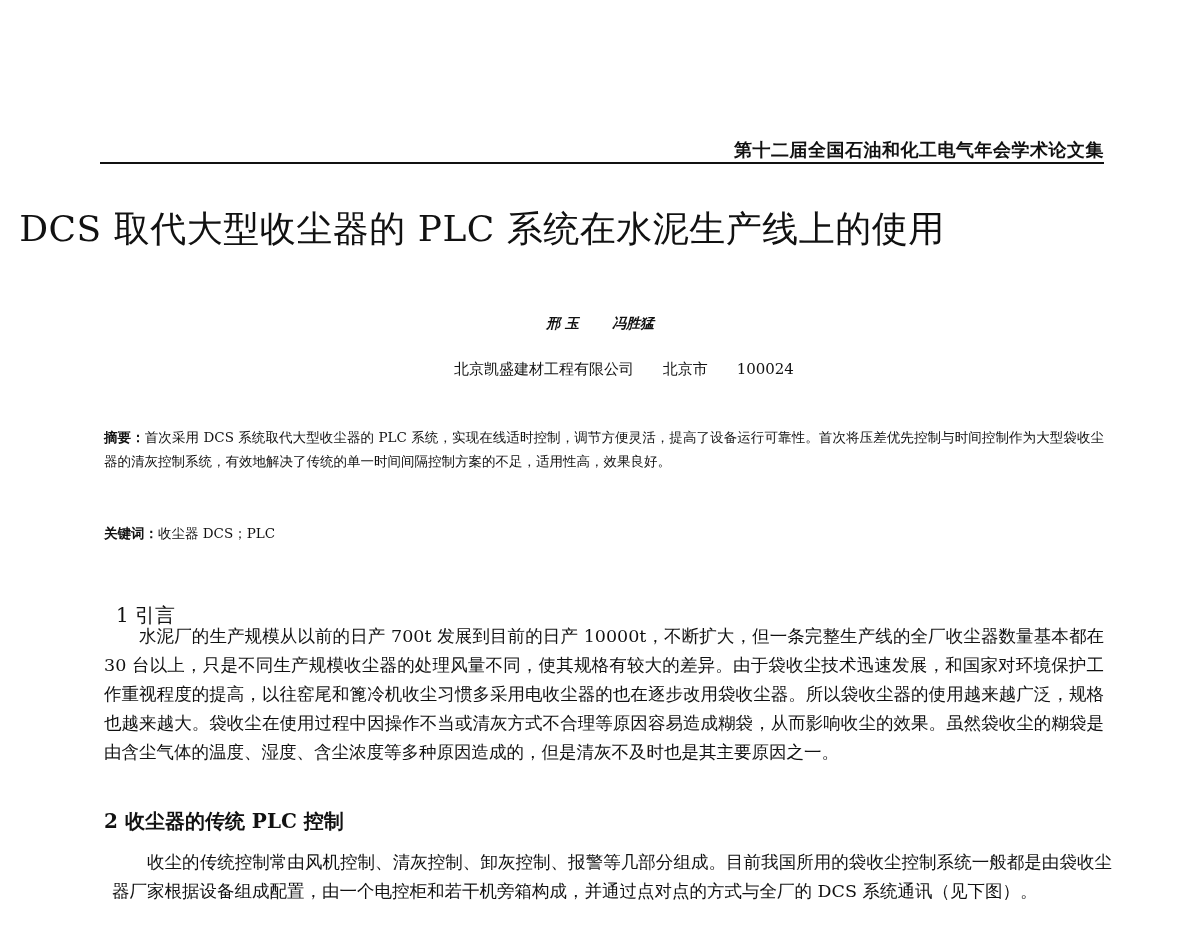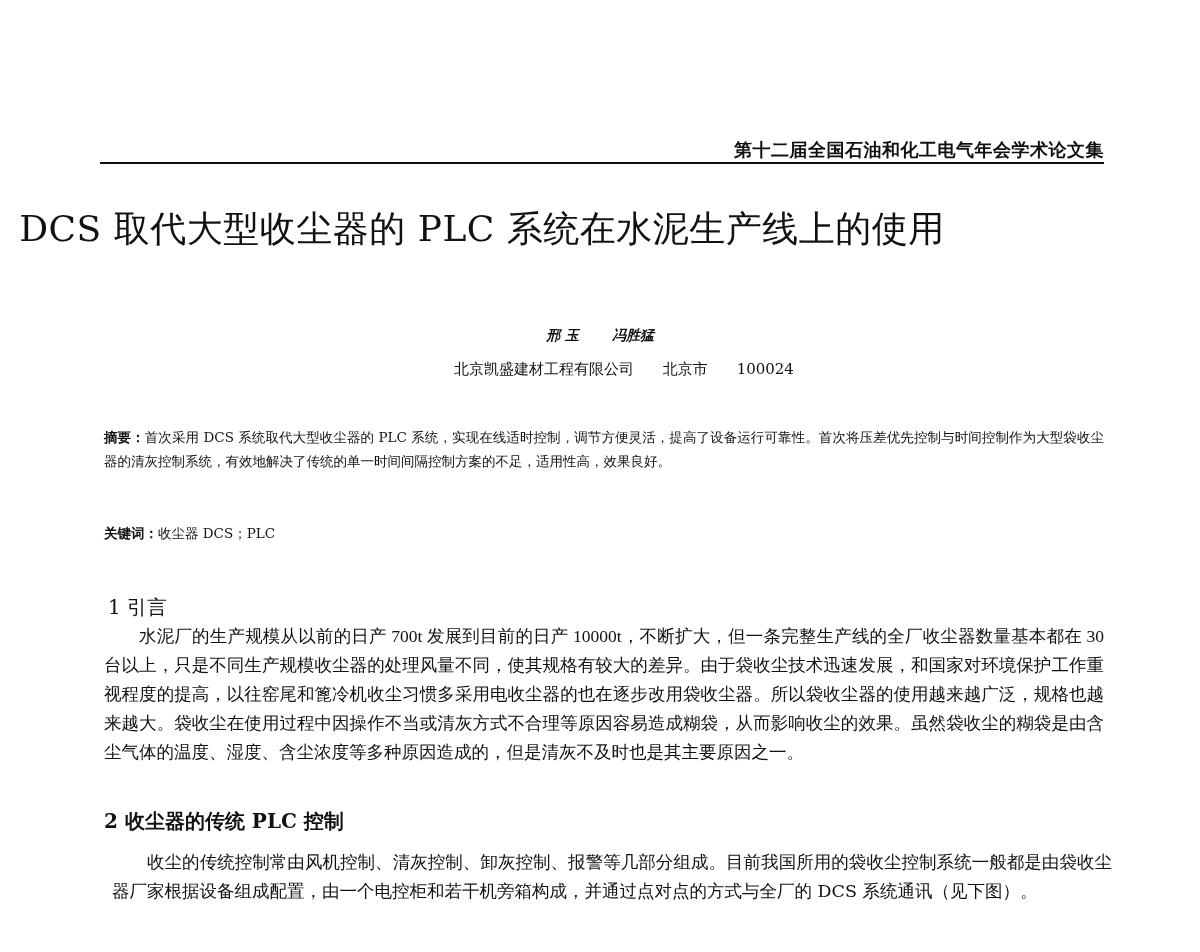--- a/index.html
+++ b/index.html
@@ -1,33 +1,33 @@
 <!DOCTYPE html>
 <html><head>
   <meta charset="utf-8">
   <style>
     html, body { margin: 0; padding: 0; background: #ffffff; }
     body { width: 1200px; height: 952px; position: relative; overflow: hidden;
            font-family: "DejaVu Serif", "Liberation Serif", serif; color: #111; }
     .running-header { position: absolute; top: 138px; right: 96px; font-size: 18px; font-weight: bold; letter-spacing: 0.5px; }
     .header-rule { position: absolute; top: 162px; left: 100px; right: 96px; height: 2px; background: #111; }
     .title { position: absolute; top: 205px; left: 0; width: 964px; text-align: center; font-size: 36px; letter-spacing: 0.5px; }
-    .authors { position: absolute; top: 327px; left: 0; width: 1200px; text-align: center; font-size: 14px; font-style: italic; font-weight: bold; }
+    .authors { position: absolute; top: 315px; left: 0; width: 1200px; text-align: center; font-size: 14px; font-style: italic; font-weight: bold; }
     .authors span { margin: 0 14px; }
     .affiliation { position: absolute; top: 360px; left: 0; width: 1200px; text-align: center; font-size: 15px; padding-left: 24px; }
     .affiliation span { margin: 0 12px; }
     .abstract { position: absolute; top: 425px; left: 104px; width: 1000px; font-size: 13.5px; line-height: 24px; text-align: justify; }
     .abstract .label { font-weight: bold; }
     .keywords { position: absolute; top: 525px; left: 104px; font-size: 13.5px; }
     .keywords .label { font-weight: bold; }
     .sec-heading { position: absolute; left: 104px; font-size: 20px; }
     .sec1 { top: 590px; }
     .sec2 { top: 808px; font-weight: bold; }
     .para { position: absolute; left: 104px; width: 1000px; font-size: 17.5px; line-height: 29px; text-align: justify; }
-    .para1 { top: 622px; font-family: Liberation Serif, serif; }
+    .para1 { top: 622px; }
     .para2 { top: 840px; }
     .indent { text-indent: 2em; }
   </style>
 </head>
 <body>
 
 <div class="running-header">第十二届全国石油和化工电气年会学术论文集</div>
 <div class="header-rule"></div>
 
 <h1 class="title" style="margin:0;font-weight:normal;">DCS 取代大型收尘器的 PLC 系统在水泥生产线上的使用</h1>
@@ -44,17 +44,17 @@
 </div>
 
 <div class="abstract">
   <span class="label">摘要：</span><span>首次采用 DCS 系统取代大型收尘器的 PLC 系统，实现在线适时控制，调节方便灵活，提高了设备运行可靠性。首次将压差优先控制与时间控制作为大型袋收尘器的清灰控制系统，有效地解决了传统的单一时间间隔控制方案的不足，适用性高，效果良好。</span>
 </div>
 
 <div class="keywords">
   <span class="label">关键词：</span><span>收尘器 DCS；PLC</span>
 </div>
 
-<h2 class="sec-heading sec1" style="margin:4px;font-weight:normal;">1 引言</h2>
+<h2 class="sec-heading sec1" style="margin:12px;font-weight:normal;">1 引言</h2>
 <p class="para para1 indent" style="margin:0;">水泥厂的生产规模从以前的日产 700t 发展到目前的日产 10000t，不断扩大，但一条完整生产线的全厂收尘器数量基本都在 30 台以上，只是不同生产规模收尘器的处理风量不同，使其规格有较大的差异。由于袋收尘技术迅速发展，和国家对环境保护工作重视程度的提高，以往窑尾和篦冷机收尘习惯多采用电收尘器的也在逐步改用袋收尘器。所以袋收尘器的使用越来越广泛，规格也越来越大。袋收尘在使用过程中因操作不当或清灰方式不合理等原因容易造成糊袋，从而影响收尘的效果。虽然袋收尘的糊袋是由含尘气体的温度、湿度、含尘浓度等多种原因造成的，但是清灰不及时也是其主要原因之一。</p>
 
 <h2 class="sec-heading sec2" style="margin:0;">2 收尘器的传统 PLC 控制</h2>
 <p class="para para2 indent" style="margin:8px;">收尘的传统控制常由风机控制、清灰控制、卸灰控制、报警等几部分组成。目前我国所用的袋收尘控制系统一般都是由袋收尘器厂家根据设备组成配置，由一个电控柜和若干机旁箱构成，并通过点对点的方式与全厂的 DCS 系统通讯（见下图）。</p>
 
 </body></html>

